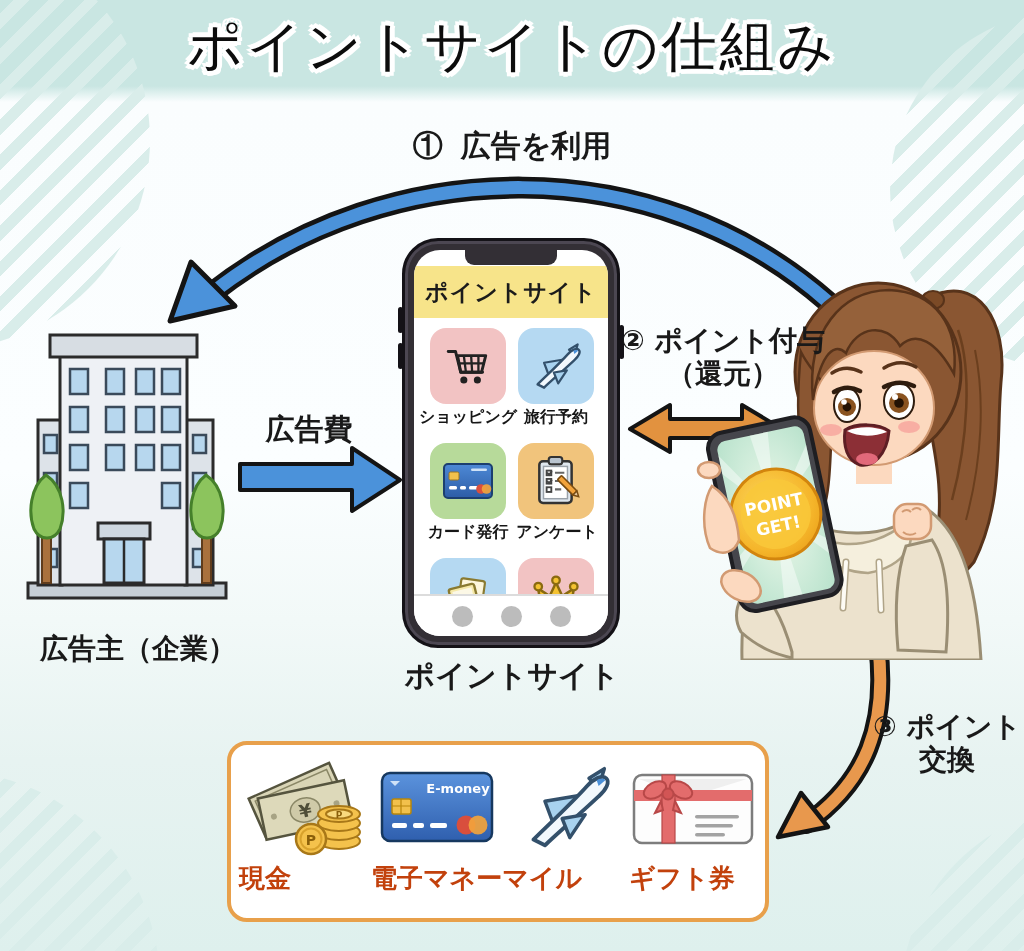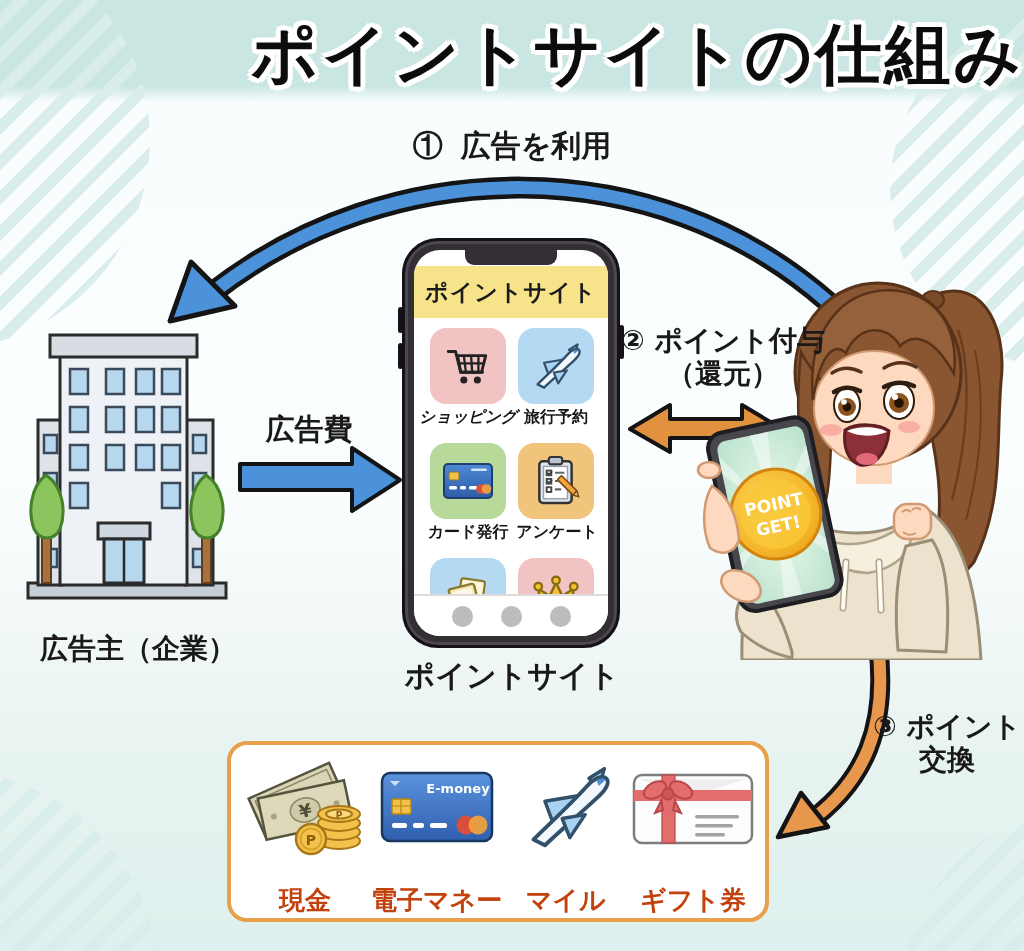--- a/index.html
+++ b/index.html
@@ -1,22 +1,22 @@
 <!DOCTYPE html>
 <html><head>
 <meta charset="utf-8">
 <style>
   html,body{margin:0;padding:0;background:#e9f4f2;}
   .canvas{position:relative;width:1024px;height:951px;overflow:hidden;
     font-family:"DejaVu Sans","Liberation Sans",sans-serif;color:#141414;
     background:linear-gradient(180deg,#c9e6e2 0px,#c9e6e2 86px,#fafdfe 102px,#fbfeff 470px,#f2f9f8 620px,#e7f3f1 760px,#def0ed 951px);}
   .deco{position:absolute;border-radius:50%;z-index:1;
     background:repeating-linear-gradient(135deg,#d9edea 0 11px,rgba(255,255,255,0) 11px 25px);}
-  .title{position:absolute;top:10px;left:0;width:100%;text-align:right;z-index:6;
-    font-size:66px;font-weight:700;letter-spacing:3px;color:#0c0c0c;
+  .title{position:absolute;top:10px;left:0;width:100%;text-align:center;z-index:6;
+    font-size:55px;font-weight:400;letter-spacing:3px;color:#0c0c0c;
     text-shadow:-4px -4px 0 #fff,4px -4px 0 #fff,-4px 4px 0 #fff,4px 4px 0 #fff,0 -5px 0 #fff,0 5px 0 #fff,-5px 0 0 #fff,5px 0 0 #fff;}
   .flow-label{position:absolute;z-index:6;font-weight:800;text-align:center;color:#191919;line-height:1.18;}
   .lbl-step1{left:330px;top:131px;width:364px;font-size:30px;font-family:Liberation Mono, monospace;}
   .lbl-adfee{left:242px;top:412px;width:134px;font-size:29px;}
   .lbl-step2{left:616px;top:324px;width:214px;font-size:28px;}
   .lbl-step3{left:862px;top:710px;width:170px;font-size:28px;}
   .lbl-advertiser{left:8px;top:632px;width:260px;font-size:28px;z-index:6;}
   .lbl-phone-caption{left:382px;top:658px;width:260px;font-size:30px;z-index:6;}
   .arrows{position:absolute;left:0;top:0;z-index:2;pointer-events:none;}
   .building{position:absolute;left:18px;top:325px;z-index:3;}
@@ -33,21 +33,21 @@
   .tile{position:absolute;width:76px;height:76px;border-radius:16px;display:flex;align-items:center;justify-content:center;}
   .tile-pink{background:#f2c3c3;} .tile-blue{background:#b5d9f2;} .tile-green{background:#b7da9a;} .tile-orange{background:#f1c47c;}
   .tile-label{position:absolute;text-align:center;font-weight:800;font-size:16px;color:#161616;}
   .p-bottombar{position:absolute;left:0;right:0;bottom:0;height:40px;background:#fff;border-top:2px solid #dcdcdc;
     display:flex;gap:28px;align-items:center;justify-content:center;z-index:4;}
   .dot{width:21px;height:21px;border-radius:50%;background:#bcbcbc;}
   
   .exchange-box{position:absolute;left:227px;top:741px;width:542px;height:181px;z-index:3;box-sizing:border-box;
     background:#fff;border:4px solid #e8a04b;border-radius:20px;
     display:flex;justify-content:space-around;align-items:flex-start;padding:10px 8px 0;}
-  .ex-item{display:flex;flex-direction:column;align-items:center;width:132px;gap:22px;}
+  .ex-item{display:flex;flex-direction:column;width:132px;}
   .ex-icon{height:104px;display:flex;align-items:center;justify-content:center;}
   .ex-label{font-size:26px;font-weight:800;color:#c2410c;margin-top:2px;white-space:nowrap;}
 </style>
 </head>
 <body>
 
 <div class="canvas">
 
   <div class="deco" style="left:-270px;top:-70px;width:420px;height:420px;"></div>
   <div class="deco" style="left:890px;top:10px;width:360px;height:360px;"></div>
@@ -149,21 +149,21 @@
       </div>
       <div class="tile tile-blue" style="left:104px;top:78px;">
         <svg width="52" height="52" viewBox="0 0 48 48">
           <polygon points="13,21 31,18 19,37" fill="#a8d2ef" stroke="#33506b" stroke-width="2" stroke-linejoin="round"></polygon>
           <polygon points="36,9 44,4 41,14" fill="#a8d2ef" stroke="#33506b" stroke-width="2" stroke-linejoin="round"></polygon>
           <path d="M7 41 C 13 35 27 22 35 13 C 38 9.5 43 7 45 9 C 47 11 45 15 41 18.5 C 32 27 18 39 13 44 Z" fill="#f2f8fd" stroke="#33506b" stroke-width="2.2" stroke-linejoin="round"></path>
           <path d="M40 10 C 42 9 44 9 44.5 10 L 41 13 Z" fill="#4a90d9"></path>
           <polygon points="22,30 34,28 26,40" fill="#a8d2ef" stroke="#33506b" stroke-width="2" stroke-linejoin="round"></polygon>
         </svg>
       </div>
-      <div class="tile-label" style="left:-3px;top:157px;width:114px;font-style:italic;">ショッピング</div>
+      <div class="tile-label" style="left:-3px;top:157px;width:114px;">ショッピング</div>
       <div class="tile-label" style="left:90px;top:157px;width:104px;">旅行予約</div>
 
       <div class="tile tile-green" style="left:16px;top:193px;">
         <svg width="54" height="42" viewBox="0 0 54 40">
           <defs>
               <linearGradient id="gcard1" x1="0" y1="0" x2="0" y2="1">
             <stop offset="0" stop-color="#4d89d6"></stop>
                 <stop offset="1" stop-color="#2d5da6"></stop>
               </linearGradient>
             </defs>

